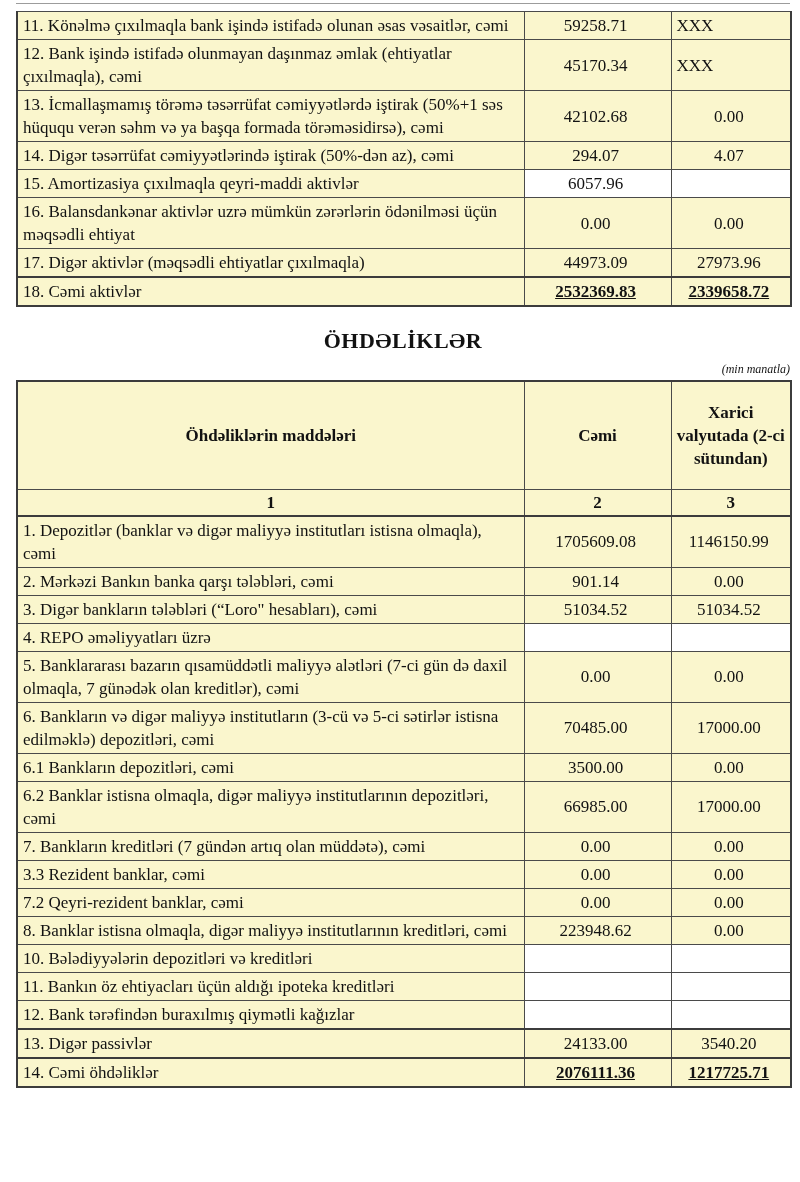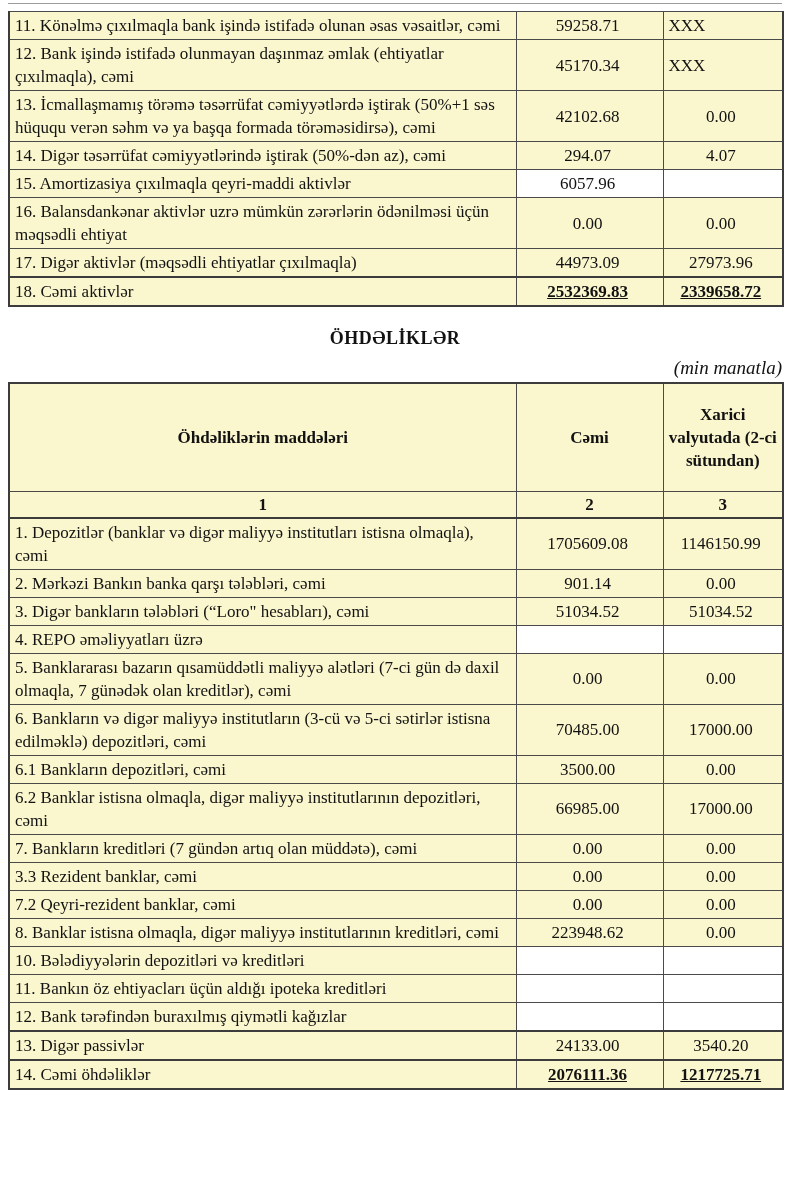--- a/index.html
+++ b/index.html
@@ -4,21 +4,21 @@
 <style>
   * { margin:0; padding:0; box-sizing:border-box; }
   html, body { background:#ffffff; }
   body {
     width:800px; height:1182px;
     font-family:"Liberation Serif", serif;
     color:#121212;
     position:relative;
     overflow:hidden;
   }
-  .page { position:absolute; left:8px; top:0; width:774px; }
+  .page { position:absolute; left:16px; top:0; width:774px; }
   .cut-line { position:absolute; left:0; top:3px; width:774px; height:1px; background:#9c9c9c; }
 
   table { border-collapse:collapse; width:774px; table-layout:fixed; }
   .tbl { border:2px solid #3c3c3c; }
   col.c1 { width:507px; }
   col.c2 { width:147px; }
   col.c3 { width:120px; }
 
   td, th {
     border:1px solid #4a4a4a;
@@ -34,30 +34,30 @@
   .white { background:#ffffff;font-family:Liberation Serif, serif; }
 
   .assets { margin-top:11px; border-top:1px solid #4a4a4a; }
   .total td.num { font-weight:bold;text-decoration:underline; }
   .total td { border-top:2px solid #3c3c3c;margin-left:36px; }
   .thick td { border-top:2px solid #3c3c3c; }
 
   .section-head {
     margin-top:21px;
     text-align:center;
-    font-size:18px;
+    font-size:22px;
     font-weight:bold;
     letter-spacing:0.5px;
   }
   .unit-note {
     margin-top:8px;
     margin-bottom:3px;
     text-align:right;
     font-style:italic;
-    font-size:19px;
+    font-size:12px;
   }
 
   .liab th { font-weight:bold; text-align:center; height:108px; }
   .nums td {
     text-align:center;
     font-weight:bold;
     padding:1px;
     border-bottom:2px solid #3c3c3c;
   }
 </style>

